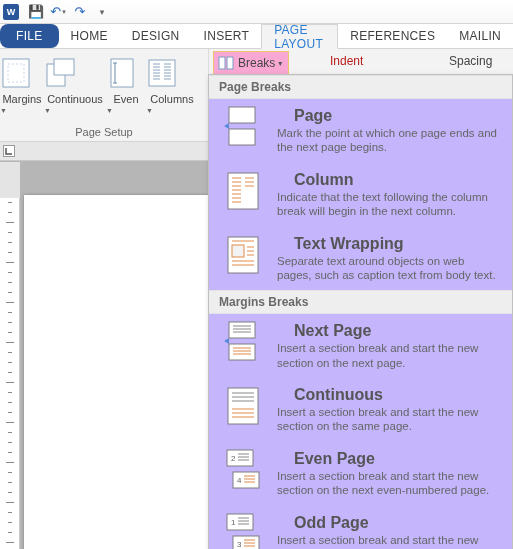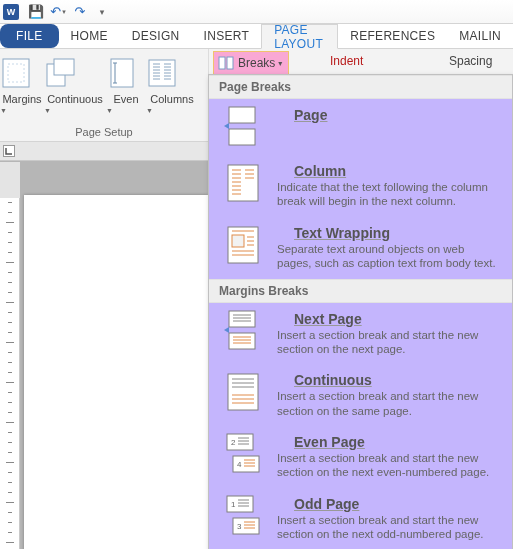--- a/index.html
+++ b/index.html
@@ -24,21 +24,21 @@
   .breaks-btn { position: absolute; left: 213px; top: 2px; height: 24px; border: 1px solid #f0c36d; background: #f9a8d4; display: flex; align-items: center; padding: 0 6px 0 4px; font-size: 12px; color: #444; cursor: pointer; }
   .breaks-btn .caret2 { font-size: 8px; margin-left: 3px; color: #555; }
   .indent-lbl { position: absolute; left: 330px; top: 5px; font-size: 12px; color: #b91c1c; }
   .spacing-lbl { position: absolute; left: 449px; top: 5px; font-size: 12px; color: #444; }
   .rulerbar { height: 19px; background: #e7e7e7; border-bottom: 1px solid #c9c9c9; display: flex; align-items: center; padding-left: 3px; }
   .dropdown { position: absolute; left: 208px; top: 74px; width: 305px; background: #c4b5fd; border: 1px solid #c0c0c0; box-shadow: 2px 3px 6px rgba(0,0,0,.25); }
   .dd-header { background: #eeeeee; padding: 4px 10px; font-size: 12px; font-weight: 600; color: #6a6a6a; border-top: 1px solid #e2e2e2; border-bottom: 1px solid #e2e2e2; }
   .dd-item { display: flex; padding: 8px 10px 8px 14px; cursor: pointer; }
   .dd-ico { width: 40px; height: 40px; flex-shrink: 0; display: flex; align-items: center; justify-content: center; margin-right: 14px; position: relative; }
   .dd-text { flex: 1; }
-  .dd-title { font-size: 14px; font-weight: 600; color: #555; text-decoration: underline; text-decoration-color: #999; margin-bottom: 1px; padding-left: 17px; }
+  .dd-title { font-size: 16px; font-weight: 600; color: #555; text-decoration-color: #999; margin-bottom: 1px; padding-left: 17px; }
   .dd-desc { font-size: 11.5px; color: #666; line-height: 1.25; }
   .vruler { position: absolute; left: 0; top: 162px; width: 20px; bottom: 0; background: #fff; border-right: 1px solid #c9c9c9; }
   .vruler .shade { position: absolute; left: 0; top: 0; width: 20px; height: 36px; background: #e4e4e4; }
   .page { position: absolute; left: 24px; top: 195px; width: 184px; bottom: -20px; background: #fff; box-shadow: 0 0 3px rgba(0,0,0,.3); }
   .tick { position: absolute; left: 8px; width: 4px; height: 1px; background: #888; }
   svg { display: block; }
 </style>
 </head>
 <body>
 
@@ -194,20 +194,21 @@
   <div class="dd-item">
     <div class="dd-ico">
       <svg width="38" height="42">
           <rect x="5" y="1" width="26" height="16" fill="#fff" stroke="#7f7f7f"></rect>
           <rect x="5" y="23" width="26" height="16" fill="#fff" stroke="#7f7f7f"></rect>
           <polygon points="0,20 5,17 5,23" fill="#5b8bd4"></polygon>
         </svg>
     </div>
     <div class="dd-text">
       <div class="dd-title">Page</div>
+      <div class="dd-desc">Mark the point at which one page ends and the next page begins.</div>
     </div>
   </div>
 
   <div class="dd-item">
     <div class="dd-ico">
       <svg width="34" height="40">
           <rect x="2" y="2" width="30" height="36" fill="#fff" stroke="#7f7f7f"></rect>
           <g stroke="#e08b4b">
             <line x1="6" y1="7" x2="15" y2="7"></line>
             <line x1="6" y1="11" x2="15" y2="11"></line>

